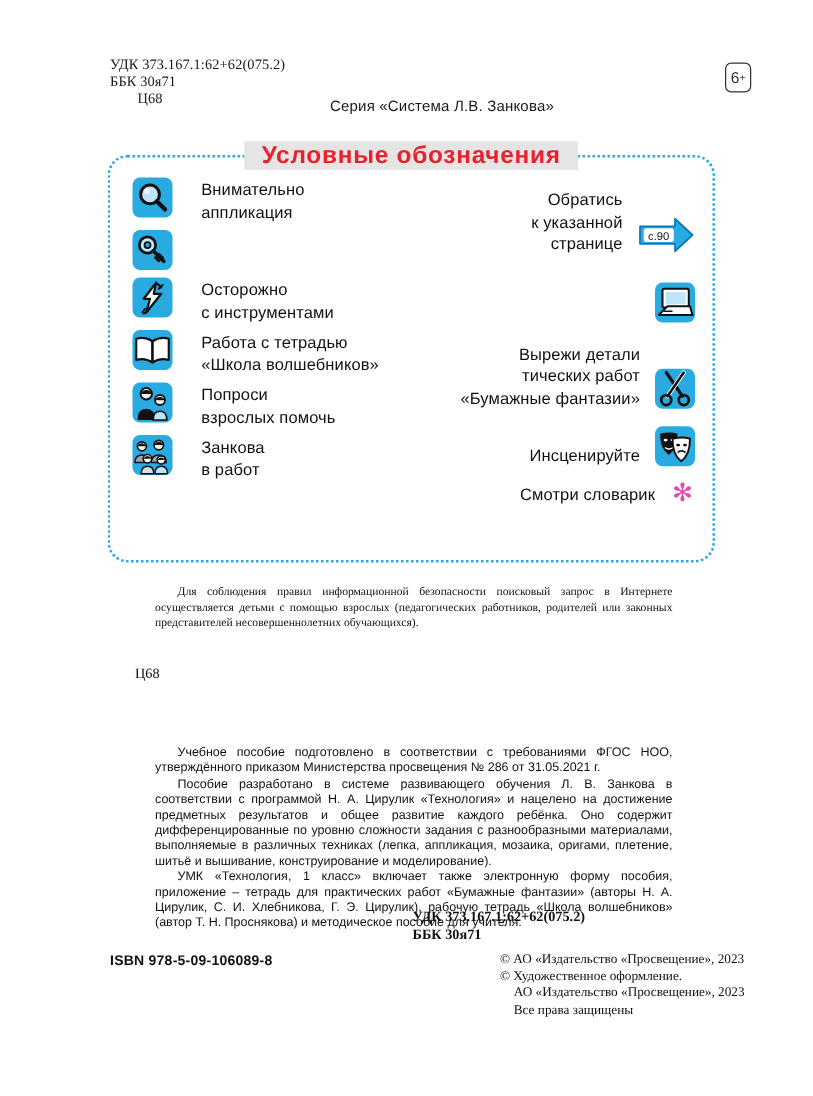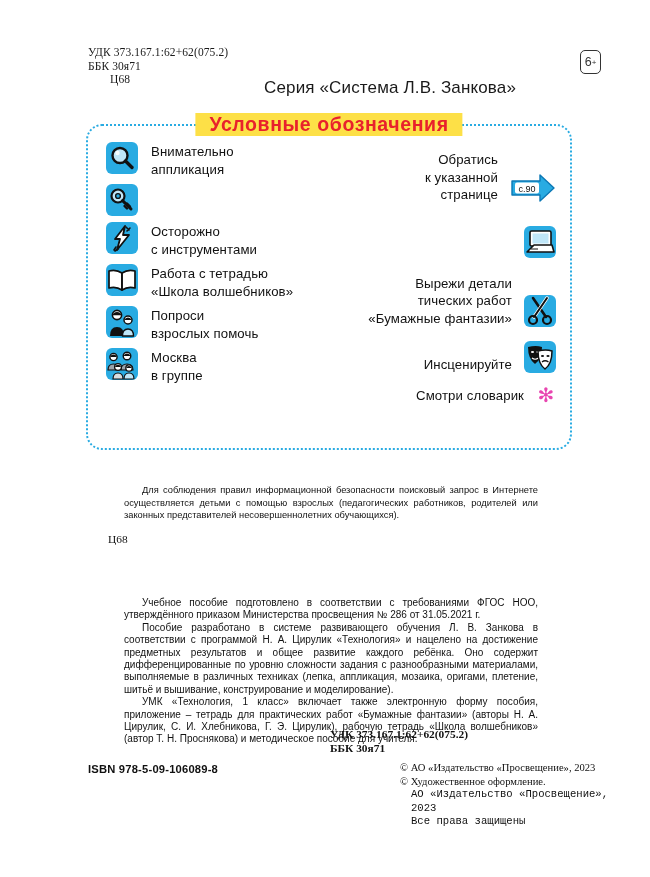--- a/index.html
+++ b/index.html
@@ -18,21 +18,21 @@
   .udk-block {
     font-family: "Liberation Serif", serif;
     font-size: 11.5px; line-height: 13.5px;
     color: #1a1a1a; letter-spacing: .1px;
   }
   .udk-line2 { }
   .udk-line3 { padding-left: 22px; }
   .series {
     position: absolute; left: 176px; top: 32px;
     font-family: "Liberation Sans", sans-serif;
-    font-size: 17px; color: #1a1a1a; letter-spacing: .15px;
+    font-size: 12px; color: #1a1a1a; letter-spacing: .15px;
   }
   .age-badge {
     position: absolute; left: 492px; top: 4px;
     width: 21px; height: 24px;
     border: 1.4px solid #333; border-radius: 5px;
     display: flex; align-items: center; justify-content: center;
     font-family: "Liberation Sans", sans-serif;
     font-size: 12.5px; color: #333; font-weight: 400;
   }
   .age-badge sup { font-size: 8px; vertical-align: super; }
@@ -40,41 +40,41 @@
   
   .legend {
     position: absolute; left: 86px; top: 124px;
     width: 486px; height: 326px;
     border: 2.5px dotted #29abe2;
     border-radius: 16px;
   }
   .legend-title {
     position: absolute; left: 50%; top: -13px;
     transform: translateX(-50%);
-    background: #fde047; padding: 0 14px;
+    background: #e5e5e5; padding: 0 14px;
     color: #e8212c; font-size: 19.5px; font-weight: bold;
     letter-spacing: .6px; white-space: nowrap;
     font-family: "Liberation Sans", sans-serif;
   }
   .col-left { position: absolute; left: 18px; top: 16px; width: 230px; }
   .col-right { position: absolute; left: 250px; top: 16px; width: 218px; }
 
   .row { display: flex; align-items: flex-start; margin-bottom: 6px; }
   .row-r { display: flex; align-items: flex-end; justify-content: flex-end; margin-bottom: 6px; }
 
   .ico {
     width: 32px; height: 32px; flex: 0 0 32px;
     border-radius: 6px;
     background: #29abe2;
     position: relative;
     overflow: hidden;
   }
   .lbl {
     font-size: 13.2px; line-height: 17.5px;
-    color: #111; margin-left: 13px; padding-top: 1px;
+    color: #111; margin-left: 23px; padding-top: 1px;
     font-family: "Liberation Sans", sans-serif;
     letter-spacing: .1px;
   }
   .lbl-r {
     font-size: 13.2px; line-height: 17.5px;
     color: #111; margin-right: 12px; text-align: right; padding-top: 1px;
     font-family: "Liberation Sans", sans-serif;
     letter-spacing: .1px;
   }
   .ico svg { position: absolute; inset: 0; width: 100%; height: 100%; }
@@ -83,22 +83,22 @@
     width: 46px; height: 32px; flex: 0 0 46px; position: relative;
   }
   .aster {
     color: #e845b0; font-size: 20px; line-height: 20px;
     font-family: "Liberation Sans", sans-serif;
     flex: 0 0 20px; text-align: center;
   }
 
   
   .safety {
-    position: absolute; left: 124px; top: 484px; width: 414px;
-    font-family: Liberation Sans, sans-serif;
+    position: absolute; left: 124px; top: 468px; width: 414px;
+    font-family: Liberation Serif, serif;
     font-size: 9.3px; line-height: 12.6px; text-align: justify;
     color: #111; text-indent: 18px;
   }
 
   .biblio {
     position: absolute; left: 132px; top: 519px; width: 406px;
     font-family: "Liberation Serif", serif;
     font-size: 11.4px; line-height: 14.6px; color: #111;
   }
   .biblio .author { font-weight: bold; }
@@ -129,21 +129,21 @@
     position: absolute; left: 88px; top: 763px;
     font-family: "Liberation Sans", sans-serif;
     font-size: 11.2px; font-weight: bold; color: #111;
     letter-spacing: .2px;
   }
   .copy {
     position: absolute; left: 400px; top: 761px; width: 215px;
     font-family: "Liberation Serif", serif;
     font-size: 10.6px; line-height: 13.6px; color: #111;
   }
-  .copy .ind { padding-left: 11px; font-family: Liberation Mono, monospace; }
+  .copy .ind { padding-left: 11px; }
 </style>
 </head>
 <body>
 
 <div class="page">
 
   <div class="header">
     <div class="udk-block">УДК 373.167.1:62+62(075.2)</div>
     <div class="udk-block udk-line2">ББК 30я71</div>
     <div class="udk-block udk-line3">Ц68</div>
@@ -240,22 +240,22 @@
               <path d="M15 22 q0-6 6-6 q6 0 6 6 z" fill="#9aa3aa" stroke="#111" stroke-width="1.2"></path>
               <circle cx="12" cy="19" r="3.4" fill="#fff" stroke="#111" stroke-width="1.3"></circle>
               <path d="M12 16.8 a3.4 3.4 0 0 1 3.1 2.1 l-6.2 0 A3.4 3.4 0 0 1 12 16.8" fill="#111"></path>
               <path d="M7 31 q0-6 5-6 q5 0 5 6 z" fill="#d8dde0" stroke="#111" stroke-width="1.2"></path>
               <circle cx="23" cy="20" r="3.2" fill="#fff" stroke="#111" stroke-width="1.3"></circle>
               <path d="M23 17.9 a3.2 3.2 0 0 1 2.9 2 l-5.8 0 A3.2 3.2 0 0 1 23 17.9" fill="#111"></path>
               <path d="M18 31 q0-6 5-6 q5 0 5 6 z" fill="#bfe6f8" stroke="#111" stroke-width="1.2"></path>
             </svg>
         </div>
         <div class="lbl">
-          <div>Москва</div>
-          <div>в  группе</div>
+          <div>Занкова</div>
+          <div>в  работ</div>
         </div>
       </div>
     </div>
 
     <div class="col-right">
 
       <div class="row-r" style="margin-top:8px;">
         <div class="lbl-r">
           <div>Обратись</div>
           <div>к  указанной</div>

